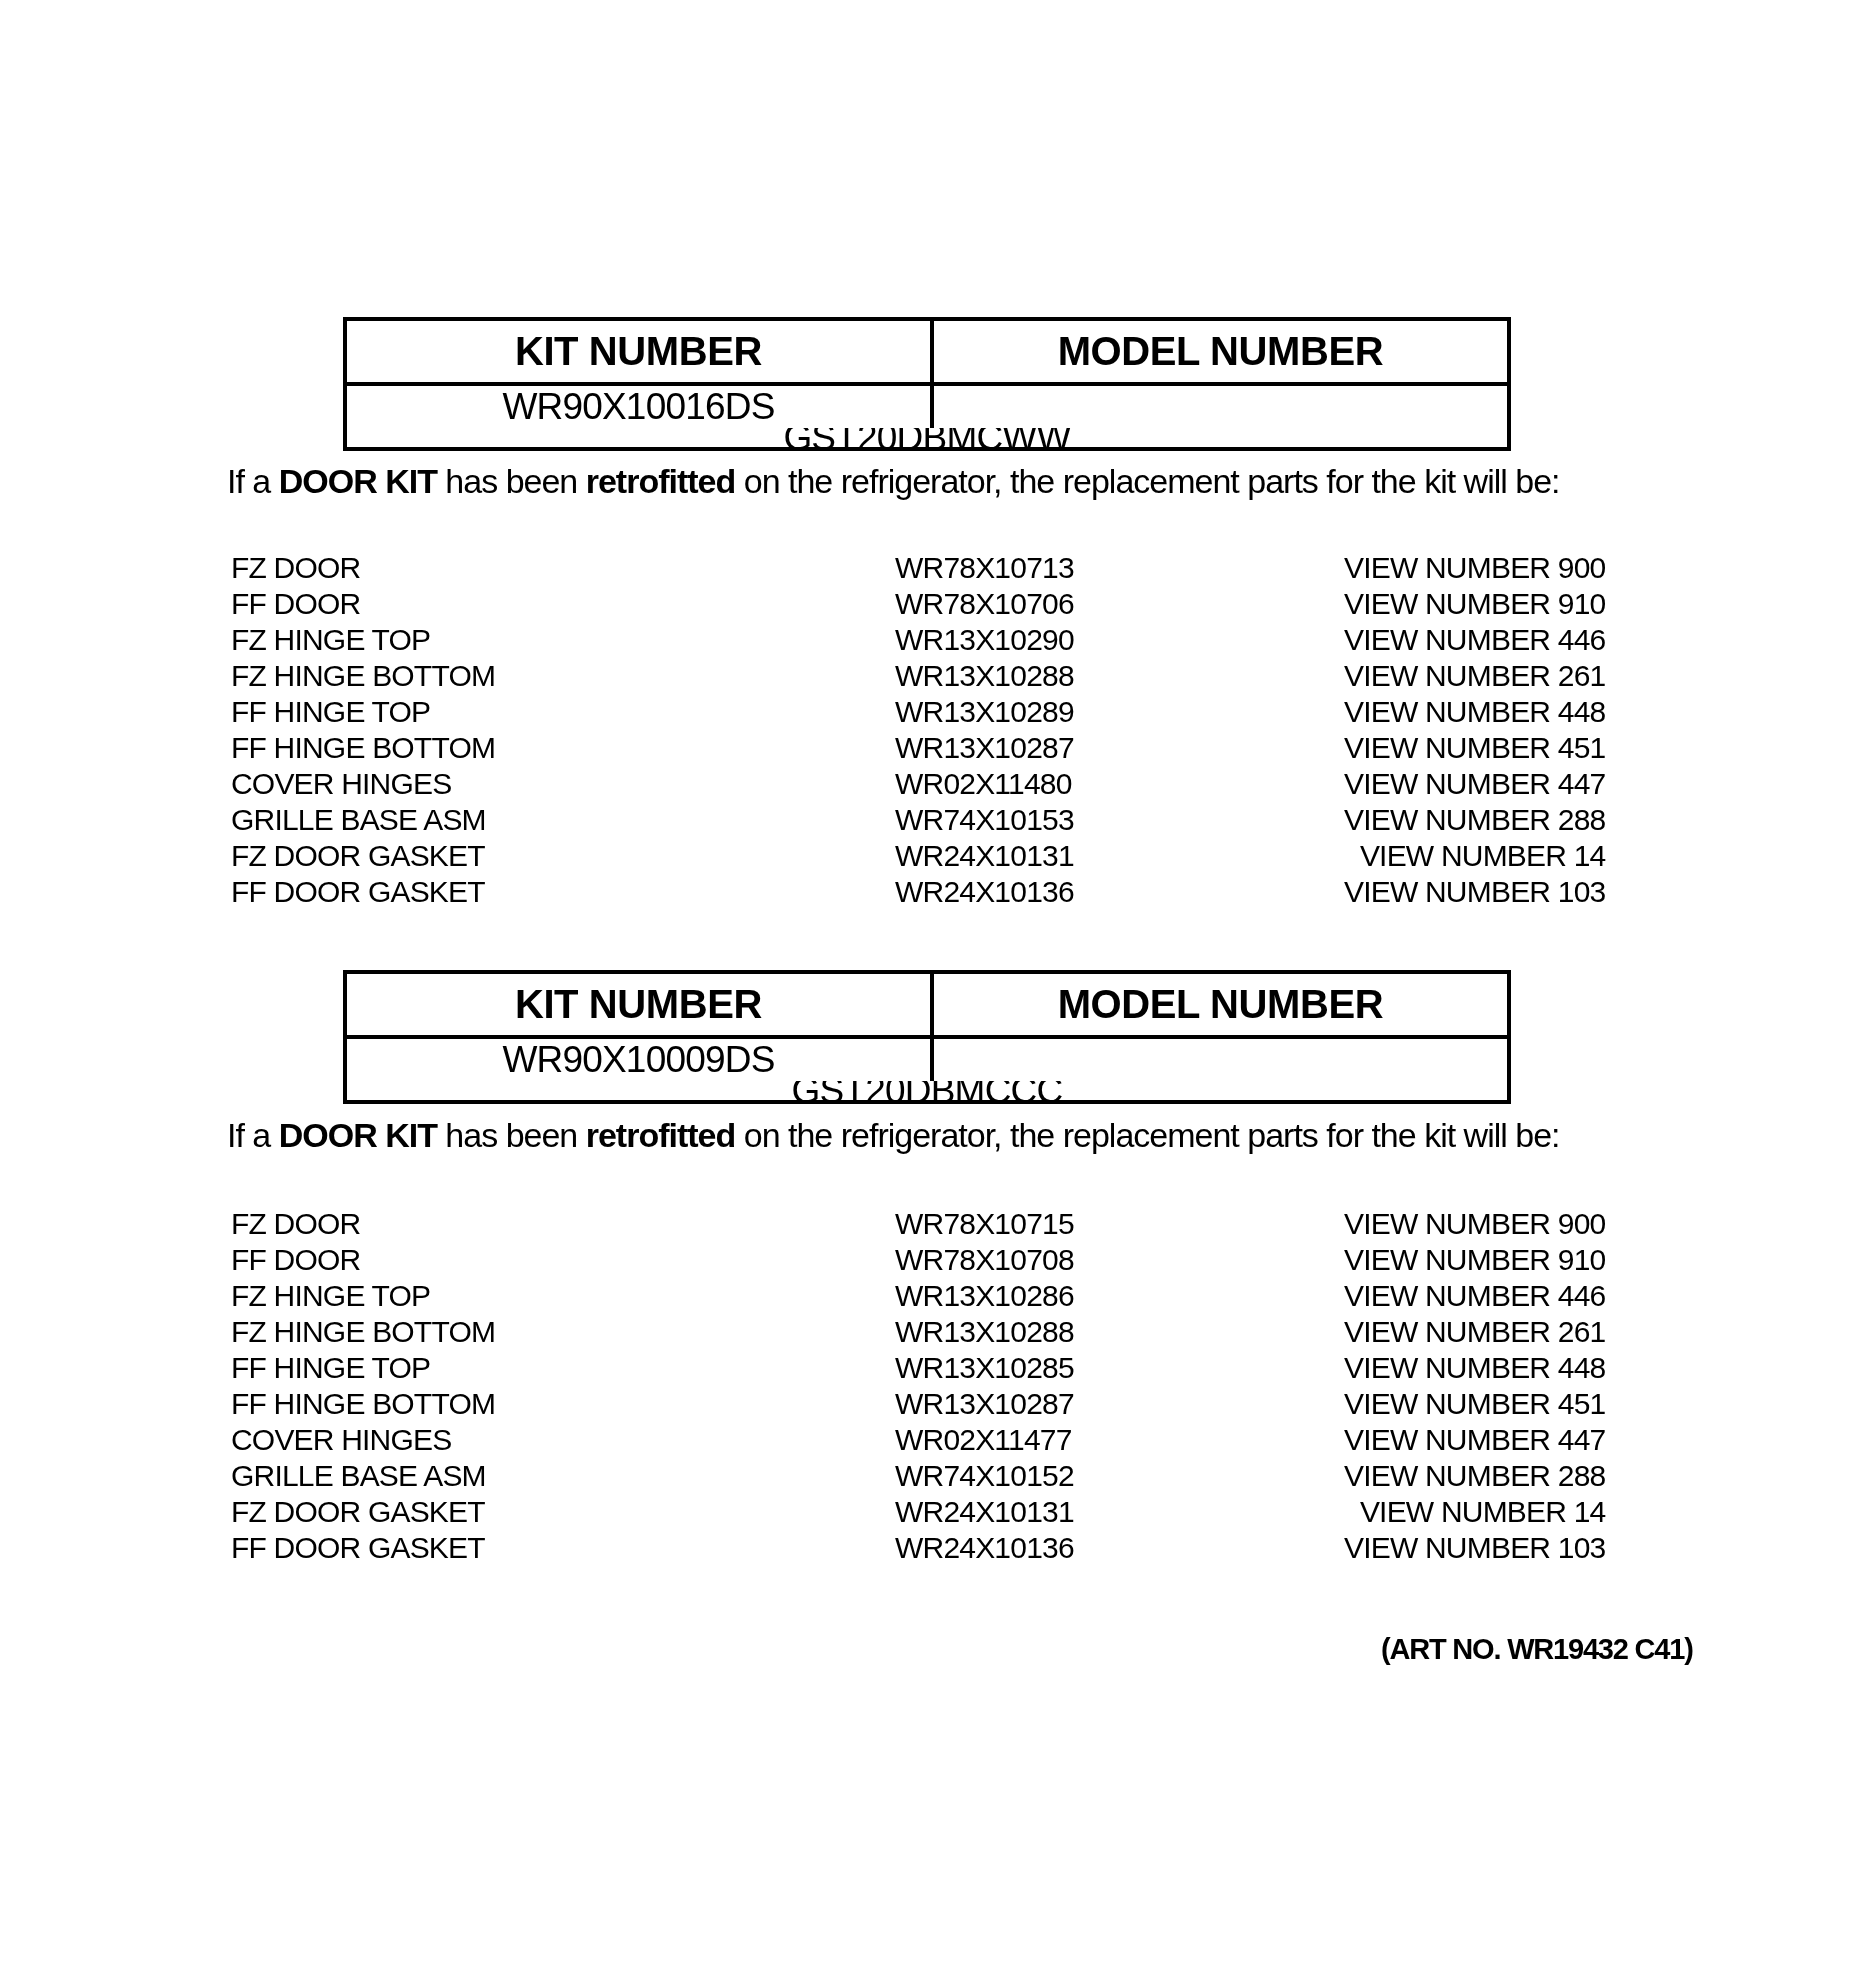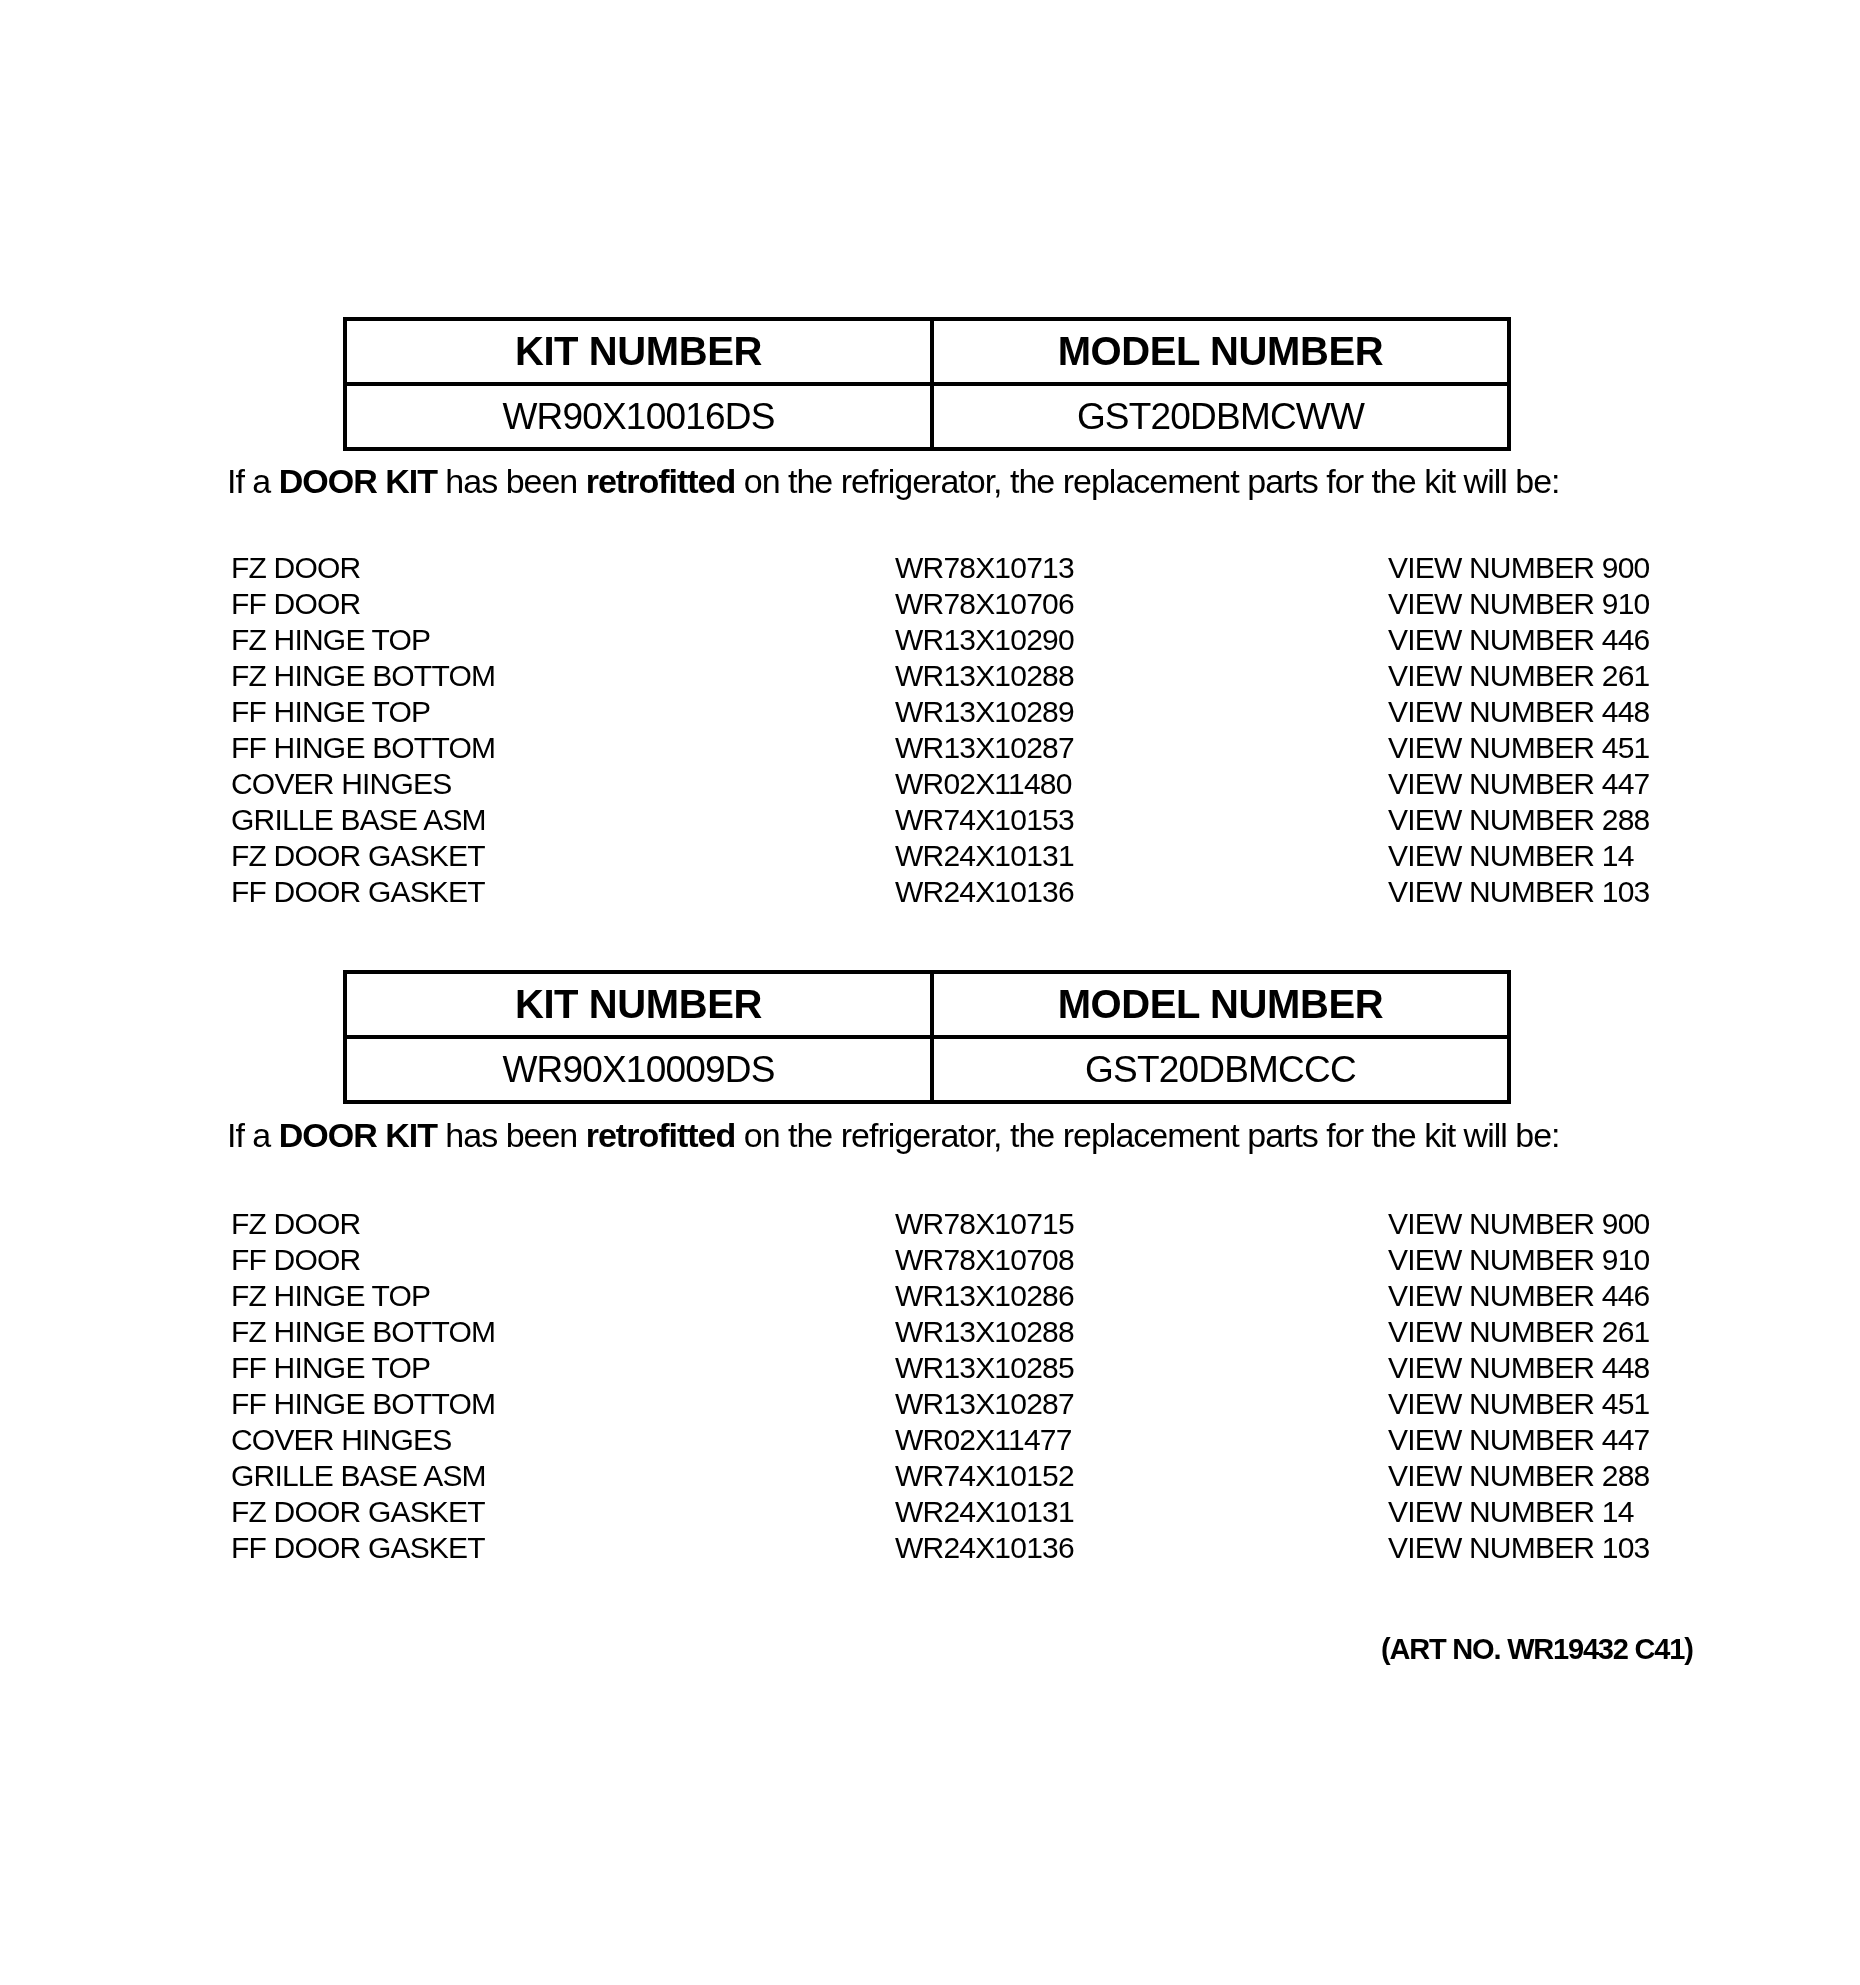--- a/index.html
+++ b/index.html
@@ -23,21 +23,21 @@
     border:4.8px solid #000;
     box-sizing:border-box;
     display:flex;
     flex-direction:column;
     background:#fff;
   }
   .s1 .kit-table { top:317px; }
   .s2 .kit-table { top:970px; }
   .kit-row { display:flex; flex:1; min-height:0; }
   .kit-row.header { border-bottom:4.8px solid #000; font-weight:bold; font-size:40px; letter-spacing:-0.4px; }
-  .kit-row.values { font-size:37px; letter-spacing:-0.8px; }
+  .kit-row.values { font-size:37px; letter-spacing:-0.8px;flex-direction:column; }
   .kit-cell { display:flex; align-items:center; justify-content:center; overflow:hidden; }
   .kit-cell.left { width:50.6%; border-right:4.8px solid #000; box-sizing:border-box; }
   .kit-cell.right { flex:1;text-align:right; }
 
   
   .intro {
     position:absolute;
     left:227px;
     font-size:34px;
     letter-spacing:-1px;
@@ -52,21 +52,21 @@
     position:absolute;
     font-size:30px;
     letter-spacing:-0.8px;
     line-height:36px;
     white-space:nowrap;
   }
   .s1 .parts-col { top:550px; }
   .s2 .parts-col { top:1206px; }
   .col-names   { left:231px; }
   .col-partnos { left:849px;margin-left:46px; }
-  .col-views   { left:1388px; }
+  .col-views   { left:1344px;text-align:right; }
 
   
   .art-no {
     position:absolute;
     left:1381px;
     top:1633px;
     font-size:29px;
     font-weight:bold;
     letter-spacing:-1.2px;
     white-space:nowrap;

